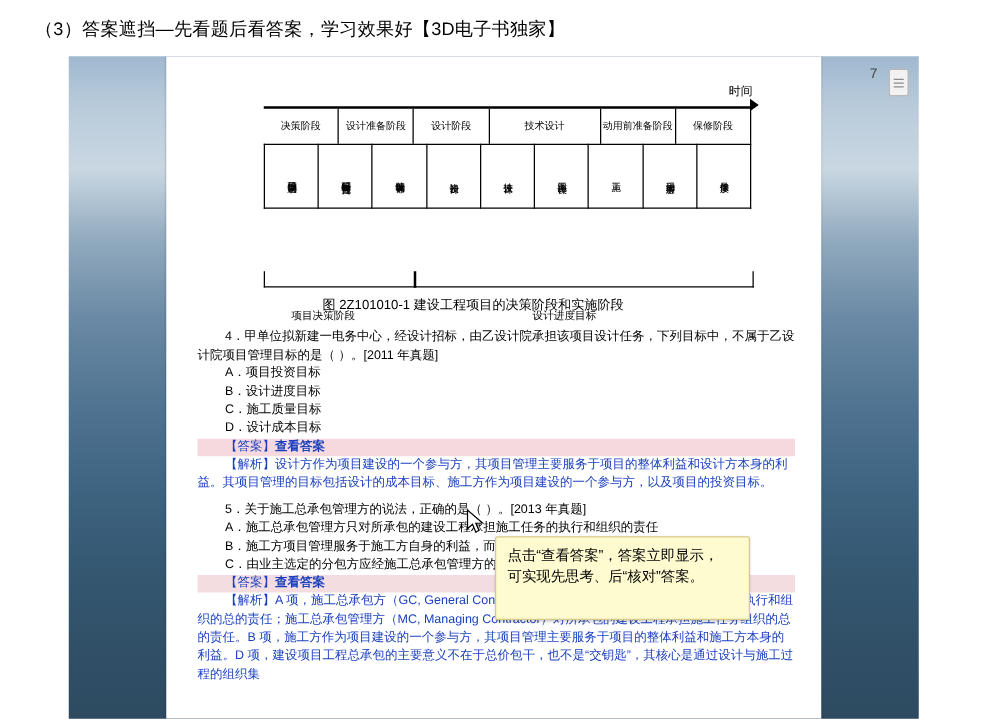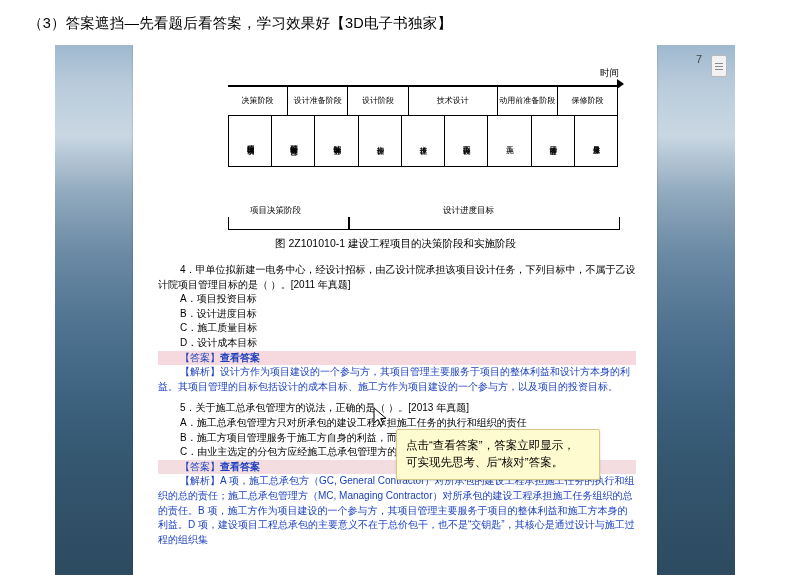--- a/index.html
+++ b/index.html
@@ -73,21 +73,21 @@
   .side-btn i {
     display: block;
     width: 8px;
     height: 1px;
     background: #8a8a8a;
   }
 
   
   .diagram {
     position: absolute;
-    left: 35px;
+    left: 18px;
     top: 22px;
     width: 455px;
     height: 185px;
   }
   .diag-time {
     position: absolute;
     right: 4px;
     top: 0px;
     font-size: 9.5px;
     color: #000;
@@ -178,20 +178,21 @@
     height: 12px;
     border-left: 1px solid #000;
     border-right: 1px solid #000;
     border-bottom: 1px solid #000;
   }
   .brk-label {
     position: absolute;
     font-size: 8.5px;
     color: #000;
     white-space: nowrap;
+    margin-top: 42px;
   }
   .lbl-a { left: 82px; top: 138px; }
   .lbl-b { left: 275px; top: 138px; }
   .fig-caption {
     position: absolute;
     left: 0;
     top: 170px;
     width: 455px;
     text-align: center;
     font-size: 10.5px;
@@ -229,21 +230,21 @@
 
   
   .tooltip {
     position: absolute;
     left: 263px;
     top: 384px;
     width: 184px;
     background: #fffbd0;
     border: 1px solid #d8c98a;
     border-radius: 2px;
-    padding: 7px 9px 8px 9px;
+    padding: 7px 9px 24px 9px;
     font-size: 11.5px;
     line-height: 17px;
     color: #000;
     box-shadow: 0 1px 2px rgba(0,0,0,0.18);
   }
   .cursor {
     position: absolute;
     left: 240px;
     top: 362px;
     width: 0; height: 0;

